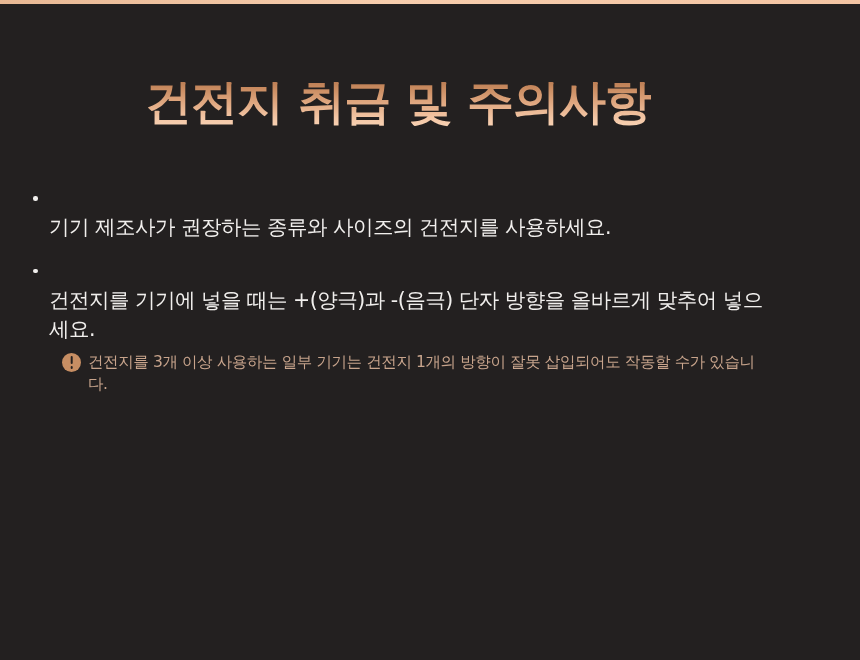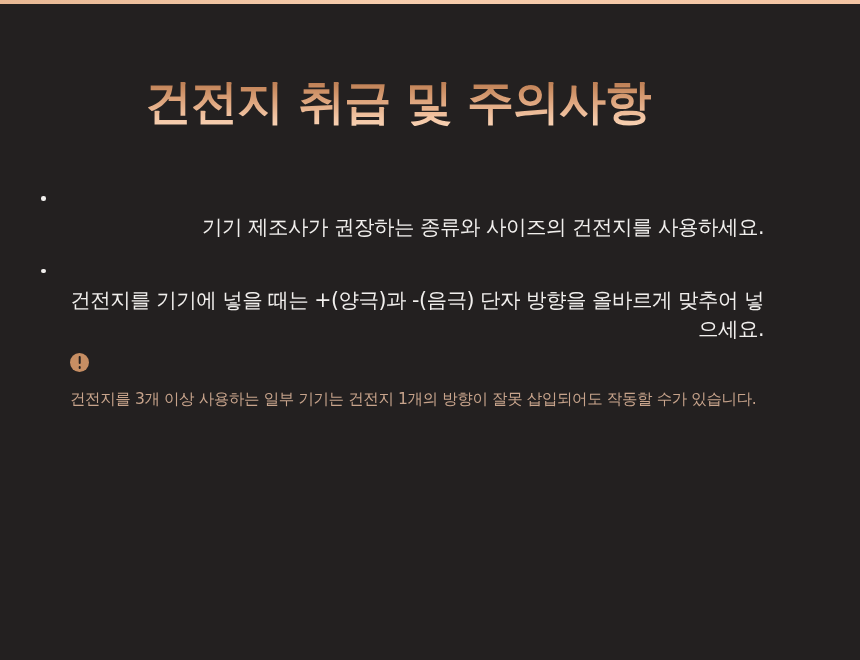--- a/index.html
+++ b/index.html
@@ -52,27 +52,26 @@
                 #f3c6a5 82%,
                 #f8d2b4 100%);
     -webkit-background-clip: text;
     background-clip: text;
     color: transparent;
     -webkit-text-fill-color: transparent;
   }
 
   
   .list {
-    margin: 8px;
+    margin: 0;
     padding: 0;
     list-style: none;
     margin-top: 26px;
     padding-left: 32px;
     padding-right: 24px;
-    text-align: right;
   }
   .item {
     position: relative;
     padding-left: 17px;
     margin-bottom: 14px;
     color: #f1efed;
     font-size: 20.5px;
     line-height: 1.42;
     letter-spacing: -0.5px;
     white-space: pre-line;
@@ -85,25 +84,24 @@
     width: 4.5px;
     height: 4.5px;
     border-radius: 50%;
     background: #f1efed;
   }
 
   
   .note {
     display: flex;
     align-items: flex-start;
-    gap: 16px;
+    gap: 7px;
     margin-top: 7px;
     margin-bottom: 2px;
     padding-left: 13px;
-    flex-direction: column;
   }
   .note-icon {
     flex: none;
     width: 19px;
     height: 19px;
     border-radius: 50%;
     background: #c78e63;
     position: relative;
     margin-top: 2px;
   }

